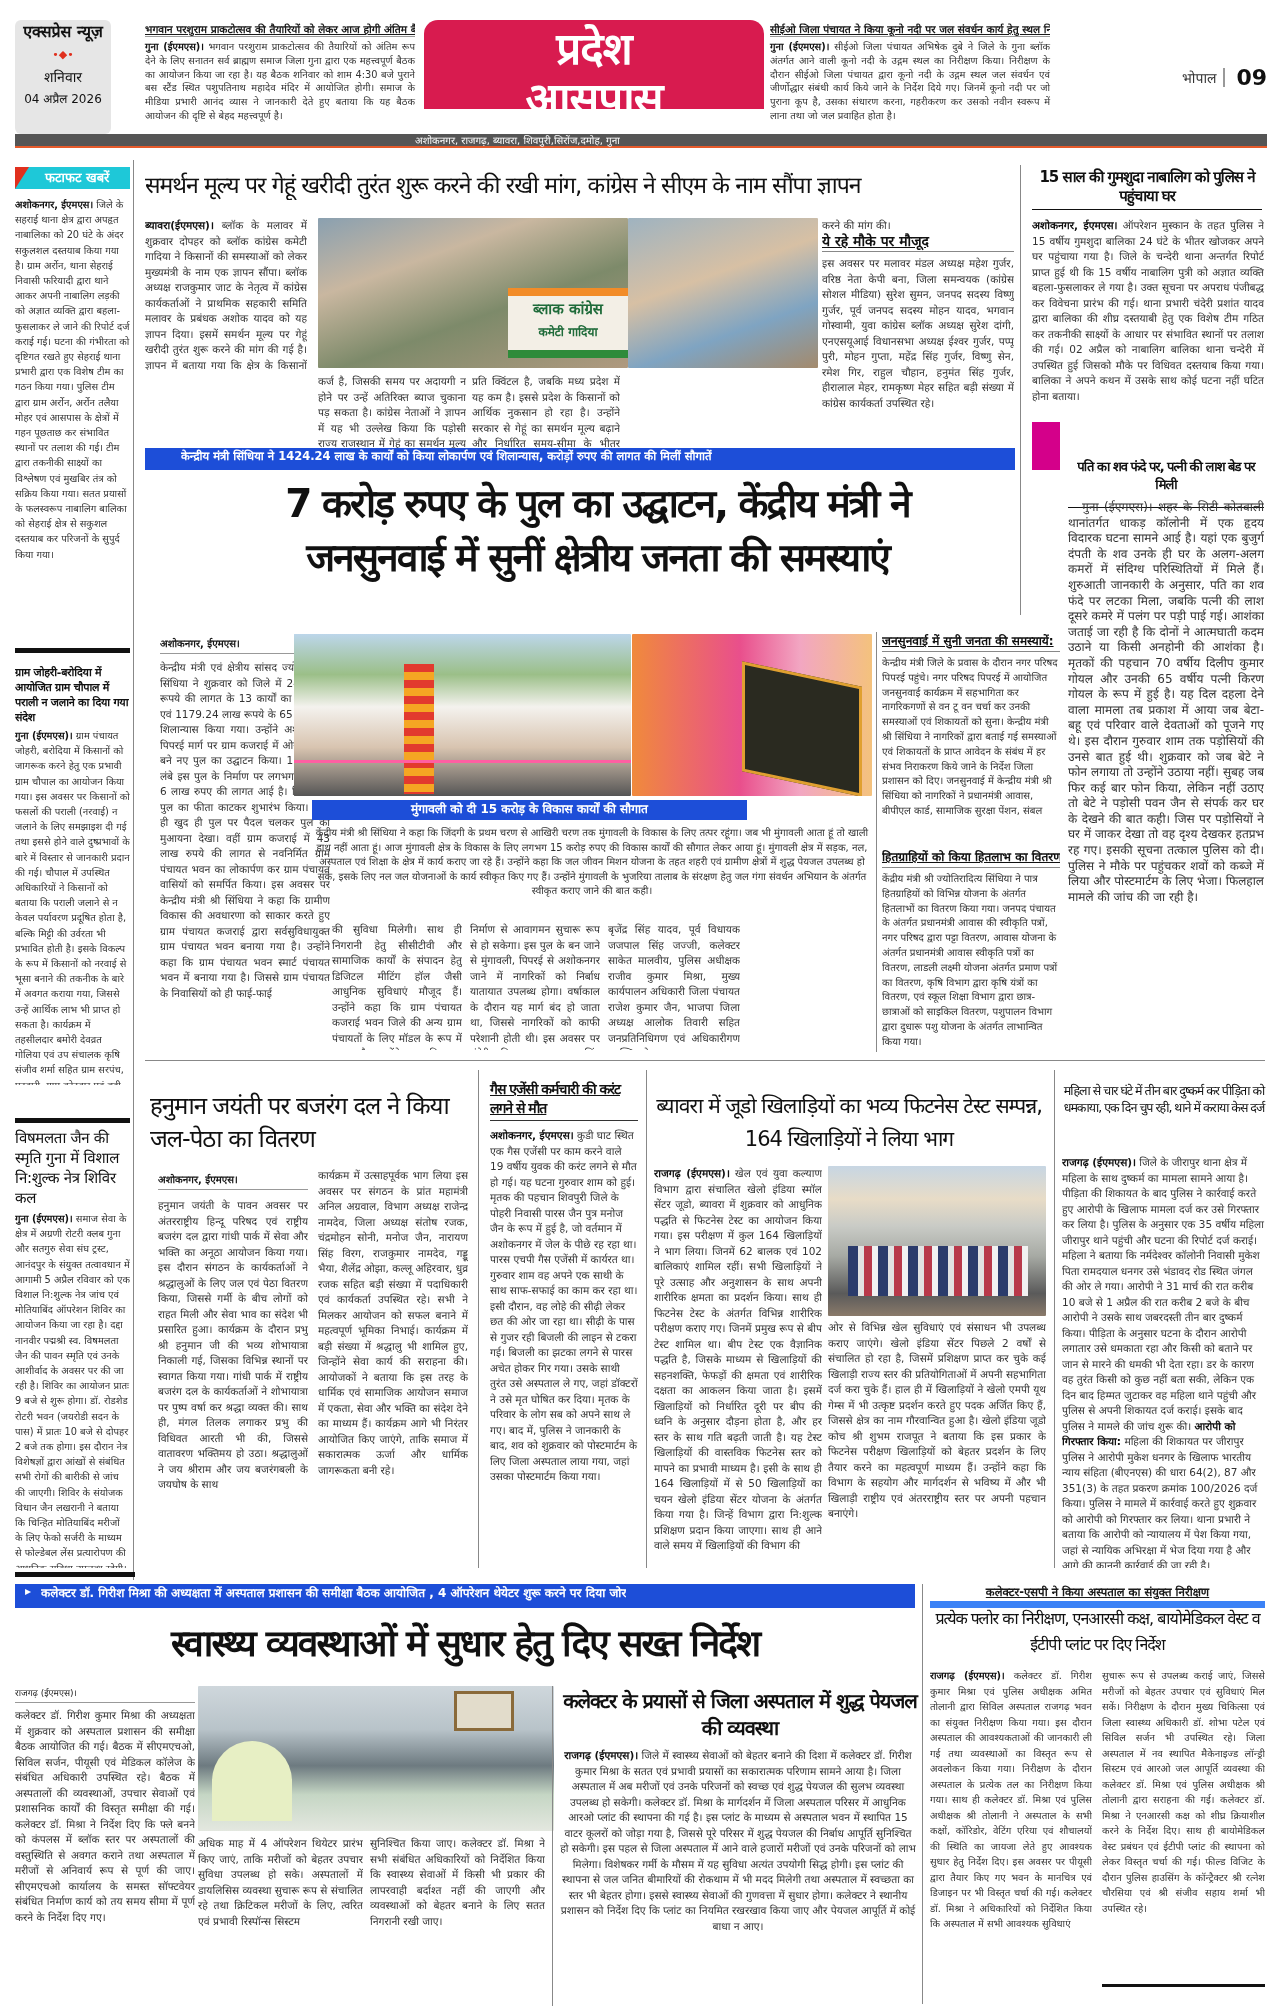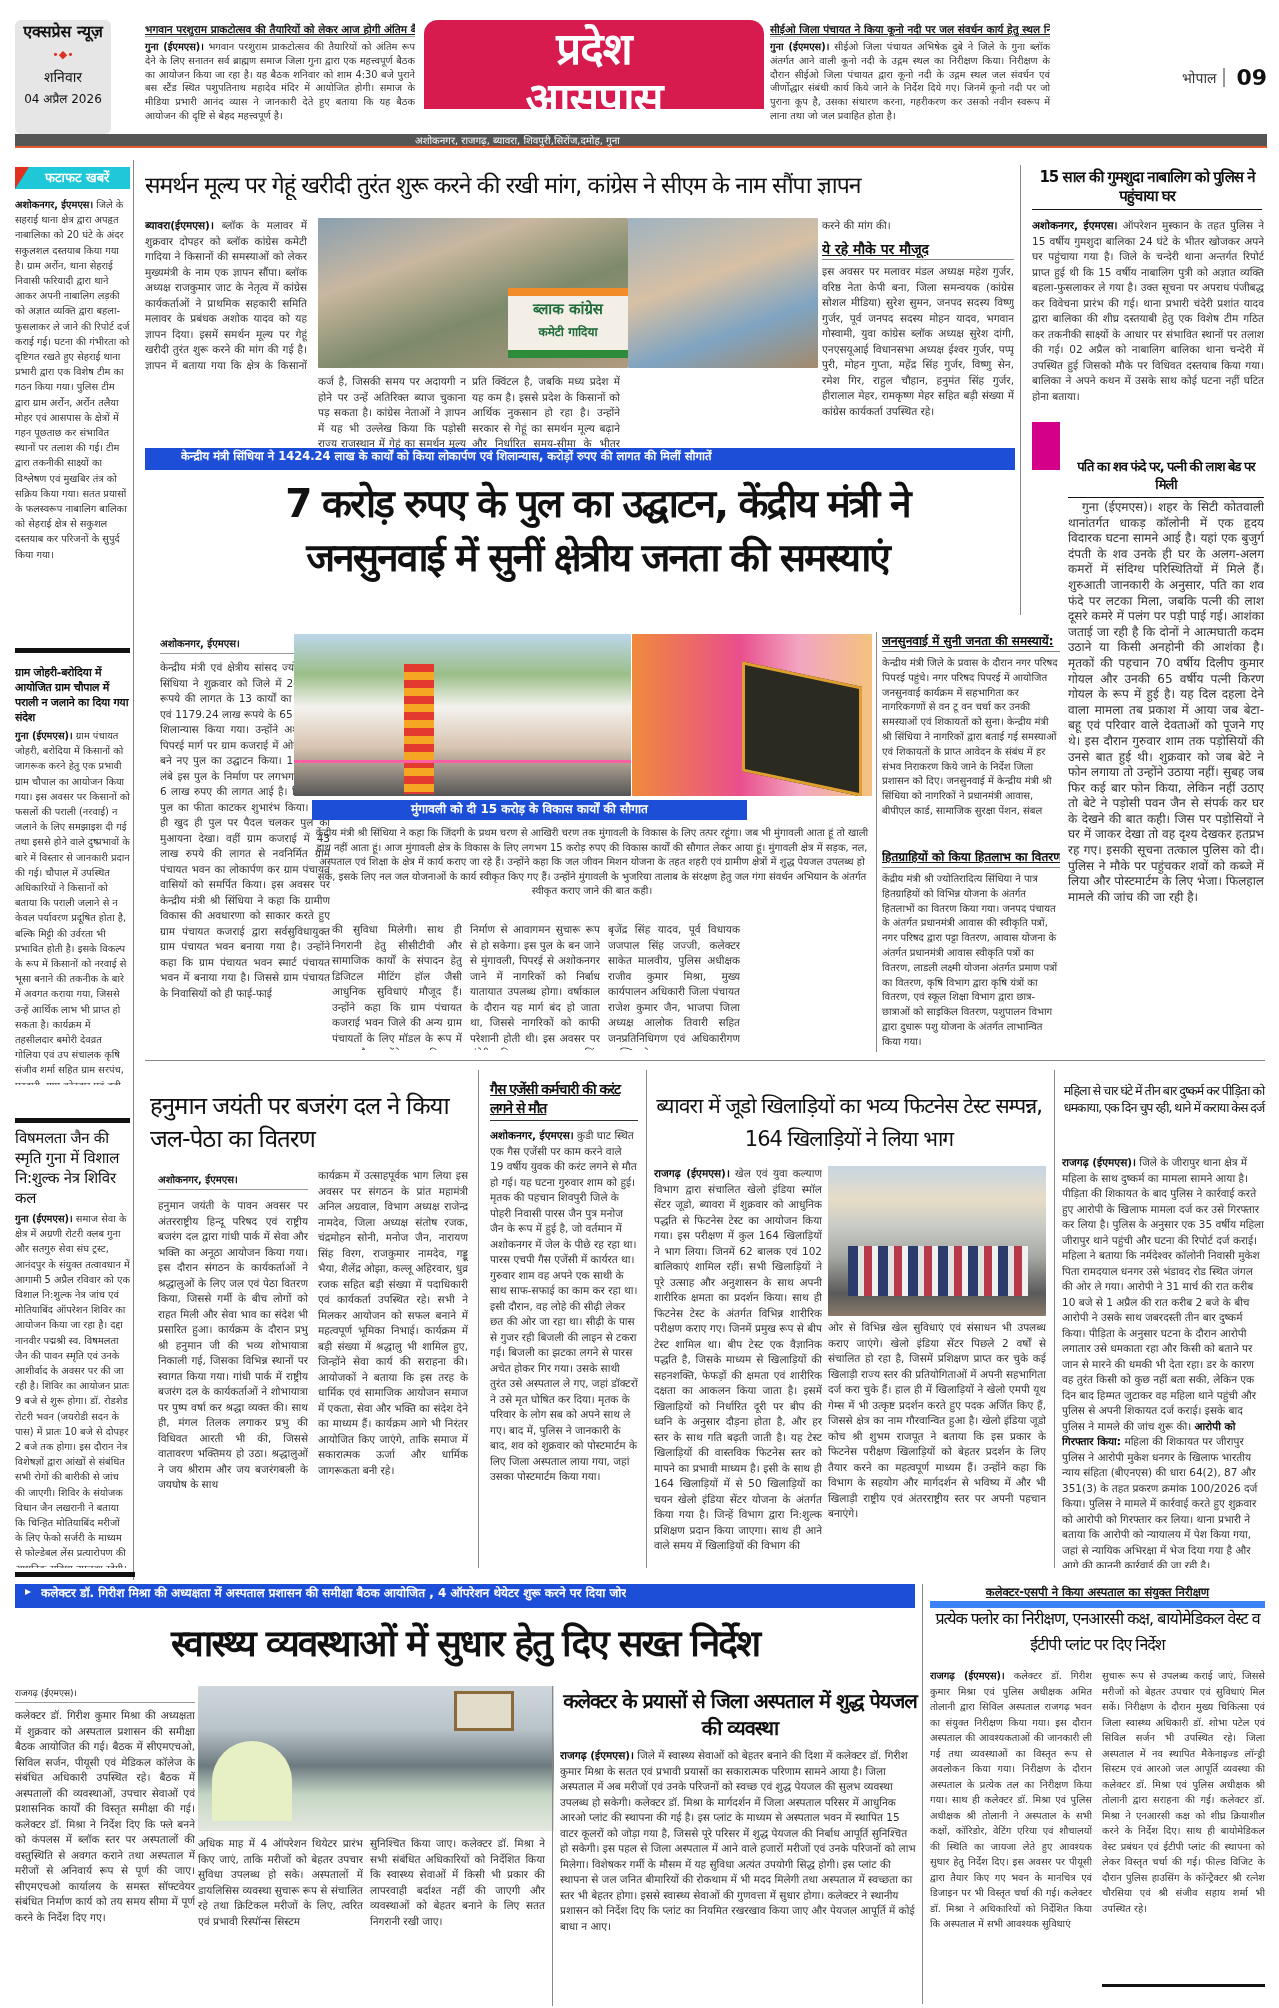--- a/index.html
+++ b/index.html
@@ -104,21 +104,21 @@
 
 <div class="col body-text" style="left:145px;top:378px;width:162px;height:80px;font-size:10px"></div>
 <div class="col body-text" style="left:318px;top:374px;width:148px;height:80px">
   <span>कर्ज है, जिसकी समय पर अदायगी न होने पर उन्हें अतिरिक्त ब्याज चुकाना पड़ सकता है। कांग्रेस नेताओं ने ज्ञापन में यह भी उल्लेख किया कि पड़ोसी राज्य राजस्थान में गेहूं का समर्थन मूल्य 2700 रुपए</span>
 </div>
 <div class="col body-text" style="left:472px;top:374px;width:148px;height:80px">
   <span>प्रति क्विंटल है, जबकि मध्य प्रदेश में यह कम है। इससे प्रदेश के किसानों को आर्थिक नुकसान हो रहा है। उन्होंने सरकार से गेहूं का समर्थन मूल्य बढ़ाने और निर्धारित समय-सीमा के भीतर खरीदी प्रक्रिया शुरू</span>
 </div>
 <div class="col body-text" style="left:822px;top:218px;width:192px;height:240px">
   <div>करने की मांग की।</div>
-  <div class="sub-hd" style="margin-top:8px">ये रहे मौके पर मौजूद</div>
+  <div class="sub-hd" style="margin-top:0">ये रहे मौके पर मौजूद</div>
   <div>इस अवसर पर मलावर मंडल अध्यक्ष महेश गुर्जर, वरिष्ठ नेता केपी बना, जिला समन्वयक (कांग्रेस सोशल मीडिया) सुरेश सुमन, जनपद सदस्य विष्णु गुर्जर, पूर्व जनपद सदस्य मोहन यादव, भगवान गोस्वामी, युवा कांग्रेस ब्लॉक अध्यक्ष सुरेश दांगी, एनएसयूआई विधानसभा अध्यक्ष ईश्वर गुर्जर, पप्पू पुरी, मोहन गुप्ता, महेंद्र सिंह गुर्जर, विष्णु सेन, रमेश गिर, राहुल चौहान, हनुमंत सिंह गुर्जर, हीरालाल मेहर, रामकृष्ण मेहर सहित बड़ी संख्या में कांग्रेस कार्यकर्ता उपस्थित रहे।</div>
 </div>
 
 <div class="vrule" style="left:1020px;top:165px;height:450px"></div>
 
 <div class="abs hl" style="left:1032px;top:168px;width:230px;font-size:15px;line-height:19px;text-align:center;border-bottom:1px solid #111;padding-bottom:3px">15 साल की गुमशुदा नाबालिग को पुलिस ने पहुंचाया घर</div>
 <div class="col body-text" style="left:1032px;top:218px;width:232px;height:188px">
   <span class="dateline">अशोकनगर, ईएमएस।</span>
   <span>ऑपरेशन मुस्कान के तहत पुलिस ने 15 वर्षीय गुमशुदा बालिका 24 घंटे के भीतर खोजकर अपने घर पहुंचाया गया है। जिले के चन्देरी थाना अन्तर्गत रिपोर्ट प्राप्त हुई थी कि 15 वर्षीय नाबालिग पुत्री को अज्ञात व्यक्ति बहला-फुसलाकर ले गया है। उक्त सूचना पर अपराध पंजीबद्ध कर विवेचना प्रारंभ की गई। थाना प्रभारी चंदेरी प्रशांत यादव द्वारा बालिका की शीघ्र दस्तयाबी हेतु एक विशेष टीम गठित कर तकनीकी साक्ष्यों के आधार पर संभावित स्थानों पर तलाश की गई। 02 अप्रैल को नाबालिग बालिका थाना चन्देरी में उपस्थित हुई जिसको मौके पर विधिवत दस्तयाब किया गया। बालिका ने अपने कथन में उसके साथ कोई घटना नहीं घटित होना बताया।</span>
 </div>
@@ -168,21 +168,21 @@
 <div class="vrule" style="left:876px;top:632px;height:420px"></div>
 <div class="col" style="left:882px;top:632px;width:178px;height:185px">
   <div class="sub-hd" style="font-size:12px;white-space:nowrap;overflow:hidden">जनसुनवाई में सुनी जनता की समस्यायें:</div>
   <div class="body-text" style="font-size:10px;line-height:14.8px;text-align:left">केन्द्रीय मंत्री जिले के प्रवास के दौरान नगर परिषद पिपरई पहुंचे। नगर परिषद पिपरई में आयोजित जनसुनवाई कार्यक्रम में सहभागिता कर नागरिकगणों से वन टू वन चर्चा कर उनकी समस्याओं एवं शिकायतों को सुना। केन्द्रीय मंत्री श्री सिंधिया ने नागरिकों द्वारा बताई गई समस्याओं एवं शिकायतों के प्राप्त आवेदन के संबंध में हर संभव निराकरण किये जाने के निर्देश जिला प्रशासन को दिए। जनसुनवाई में केन्द्रीय मंत्री श्री सिंधिया को नागरिकों ने प्रधानमंत्री आवास, बीपीएल कार्ड, सामाजिक सुरक्षा पेंशन, संबल योजना के अंतर्गत स्वीकृत राशि, नामांतरण, बटवारा, सीमांकन एवं अन्य समस्याओं को ध्यानपूर्वक सुना गया एवं निराकरण के निर्देश मौके पर ही संबंधित अधिकारी को दिए गए। नगर के नागरिकों की समस्याओं के निराकरण होने पर स्वीकृति पत्रों का वितरण मौके पर किया गया।</div>
 </div>
 <div class="col" style="left:882px;top:848px;width:178px;height:200px">
   <div class="sub-hd" style="font-size:12px;white-space:nowrap;overflow:hidden">हितग्राहियों को किया हितलाभ का वितरण</div>
   <div class="body-text" style="font-size:10px;line-height:14.8px;text-align:left">केंद्रीय मंत्री श्री ज्योतिरादित्य सिंधिया ने पात्र हितग्राहियों को विभिन्न योजना के अंतर्गत हितलाभों का वितरण किया गया। जनपद पंचायत के अंतर्गत प्रधानमंत्री आवास की स्वीकृति पत्रों, नगर परिषद द्वारा पट्टा वितरण, आवास योजना के अंतर्गत प्रधानमंत्री आवास स्वीकृति पत्रों का वितरण, लाडली लक्ष्मी योजना अंतर्गत प्रमाण पत्रों का वितरण, कृषि विभाग द्वारा कृषि यंत्रों का वितरण, एवं स्कूल शिक्षा विभाग द्वारा छात्र-छात्राओं को साइकिल वितरण, पशुपालन विभाग द्वारा दुधारू पशु योजना के अंतर्गत लाभान्वित किया गया।</div>
 </div>
 
-<div class="abs hl" style="left:1068px;top:458px;width:196px;font-size:13px;line-height:18px;text-align:center;border-bottom:1px solid #111;padding-bottom:3px">पति का शव फंदे पर, पत्नी की लाश बेड पर मिली</div>
+<div class="abs hl" style="left:1068px;top:458px;width:196px;font-size:13px;line-height:18px;text-align:center;border-bottom:1px solid #111;padding-bottom:13px">पति का शव फंदे पर, पत्नी की लाश बेड पर मिली</div>
 <div class="col body-text" style="left:1068px;top:500px;width:196px;height:560px;font-size:12px;line-height:15.6px">
   <span style="font-weight:normal;padding-left:14px">गुना (ईएमएस)।</span>
   <span>शहर के सिटी कोतवाली थानांतर्गत धाकड़ कॉलोनी में एक हृदय विदारक घटना सामने आई है। यहां एक बुजुर्ग दंपती के शव उनके ही घर के अलग-अलग कमरों में संदिग्ध परिस्थितियों में मिले हैं। शुरुआती जानकारी के अनुसार, पति का शव फंदे पर लटका मिला, जबकि पत्नी की लाश दूसरे कमरे में पलंग पर पड़ी पाई गई। आशंका जताई जा रही है कि दोनों ने आत्मघाती कदम उठाने या किसी अनहोनी की आशंका है। मृतकों की पहचान 70 वर्षीय दिलीप कुमार गोयल और उनकी 65 वर्षीय पत्नी किरण गोयल के रूप में हुई है। यह दिल दहला देने वाला मामला तब प्रकाश में आया जब बेटा-बहू एवं परिवार वाले देवताओं को पूजने गए थे। इस दौरान गुरुवार शाम तक पड़ोसियों की उनसे बात हुई थी। शुक्रवार को जब बेटे ने फोन लगाया तो उन्होंने उठाया नहीं। सुबह जब फिर कई बार फोन किया, लेकिन नहीं उठाए तो बेटे ने पड़ोसी पवन जैन से संपर्क कर घर के देखने की बात कही। जिस पर पड़ोसियों ने घर में जाकर देखा तो वह दृश्य देखकर हतप्रभ रह गए। इसकी सूचना तत्काल पुलिस को दी। पुलिस ने मौके पर पहुंचकर शवों को कब्जे में लिया और पोस्टमार्टम के लिए भेजा। फिलहाल मामले की जांच की जा रही है।</span>
 </div>
 
 <div class="hrule" style="left:145px;top:1060px;width:1120px"></div>
 
 <div class="abs hl" style="left:150px;top:1090px;width:320px;font-size:24px;line-height:33px;font-weight:normal">हनुमान जयंती पर बजरंग दल ने किया जल-पेठा का वितरण</div>
 <div class="abs" style="left:158px;top:1172px;width:150px;font-size:10px;font-weight:bold;border-bottom:1px solid #999;padding-bottom:3px">अशोकनगर, ईएमएस।</div>
 <div class="col body-text" style="left:158px;top:1198px;width:150px;height:370px">
@@ -243,21 +243,21 @@
 <div class="col body-text" style="left:198px;top:1836px;width:165px;height:167px">
   <span>अधिक माह में 4 ऑपरेशन थियेटर प्रारंभ किए जाएं, ताकि मरीजों को बेहतर उपचार सुविधा उपलब्ध हो सके। अस्पतालों में डायलिसिस व्यवस्था सुचारू रूप से संचालित रहे तथा क्रिटिकल मरीजों के लिए, त्वरित एवं प्रभावी रिस्पॉन्स सिस्टम</span>
 </div>
 <div class="col body-text" style="left:370px;top:1836px;width:175px;height:167px">
   <span>सुनिश्चित किया जाए। कलेक्टर डॉ. मिश्रा ने सभी संबंधित अधिकारियों को निर्देशित किया कि स्वास्थ्य सेवाओं में किसी भी प्रकार की लापरवाही बर्दाश्त नहीं की जाएगी और व्यवस्थाओं को बेहतर बनाने के लिए सतत निगरानी रखी जाए।</span>
 </div>
 
 <div class="vrule" style="left:552px;top:1686px;height:320px"></div>
 
 <div class="abs hl" style="left:560px;top:1688px;width:360px;font-size:20px;line-height:27px;text-align:center">कलेक्टर के प्रयासों से जिला अस्पताल में शुद्ध पेयजल की व्यवस्था</div>
-<div class="col body-text" style="left:560px;top:1748px;width:356px;height:255px;text-align:left">
+<div class="col body-text" style="left:560px;top:1748px;width:356px;height:255px;text-align:center">
   <span class="dateline">राजगढ़ (ईएमएस)।</span>
   <span>जिले में स्वास्थ्य सेवाओं को बेहतर बनाने की दिशा में कलेक्टर डॉ. गिरीश कुमार मिश्रा के सतत एवं प्रभावी प्रयासों का सकारात्मक परिणाम सामने आया है। जिला अस्पताल में अब मरीजों एवं उनके परिजनों को स्वच्छ एवं शुद्ध पेयजल की सुलभ व्यवस्था उपलब्ध हो सकेगी। कलेक्टर डॉ. मिश्रा के मार्गदर्शन में जिला अस्पताल परिसर में आधुनिक आरओ प्लांट की स्थापना की गई है। इस प्लांट के माध्यम से अस्पताल भवन में स्थापित 15 वाटर कूलरों को जोड़ा गया है, जिससे पूरे परिसर में शुद्ध पेयजल की निर्बाध आपूर्ति सुनिश्चित हो सकेगी। इस पहल से जिला अस्पताल में आने वाले हजारों मरीजों एवं उनके परिजनों को लाभ मिलेगा। विशेषकर गर्मी के मौसम में यह सुविधा अत्यंत उपयोगी सिद्ध होगी। इस प्लांट की स्थापना से जल जनित बीमारियों की रोकथाम में भी मदद मिलेगी तथा अस्पताल में स्वच्छता का स्तर भी बेहतर होगा। इससे स्वास्थ्य सेवाओं की गुणवत्ता में सुधार होगा। कलेक्टर ने स्थानीय प्रशासन को निर्देश दिए कि प्लांट का नियमित रखरखाव किया जाए और पेयजल आपूर्ति में कोई बाधा न आए।</span>
 </div>
 
 <div class="vrule" style="left:922px;top:1584px;height:420px"></div>
 
 <div class="abs" style="left:930px;top:1584px;width:335px;font-size:11.5px;font-weight:bold;text-decoration:underline;text-align:center;border-bottom:7px solid #3b82f6;padding-bottom:2px;white-space:nowrap;overflow:hidden">कलेक्टर-एसपी ने किया अस्पताल का संयुक्त निरीक्षण</div>
 <div class="abs hl" style="left:930px;top:1606px;width:335px;font-size:16px;line-height:26px;text-align:center;font-weight:normal">प्रत्येक फ्लोर का निरीक्षण, एनआरसी कक्ष, बायोमेडिकल वेस्ट व ईटीपी प्लांट पर दिए निर्देश</div>
 <div class="col body-text" style="left:930px;top:1668px;width:162px;height:335px;font-size:9.8px;line-height:15.5px">
   <span class="dateline">राजगढ़ (ईएमएस)।</span>

